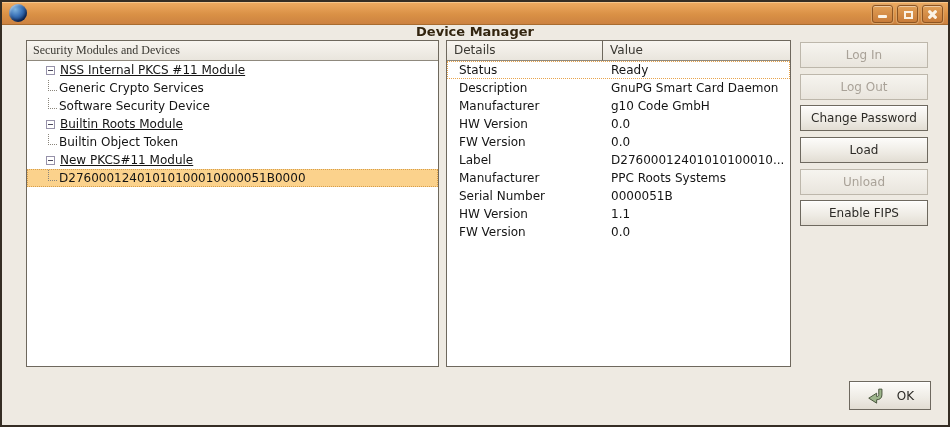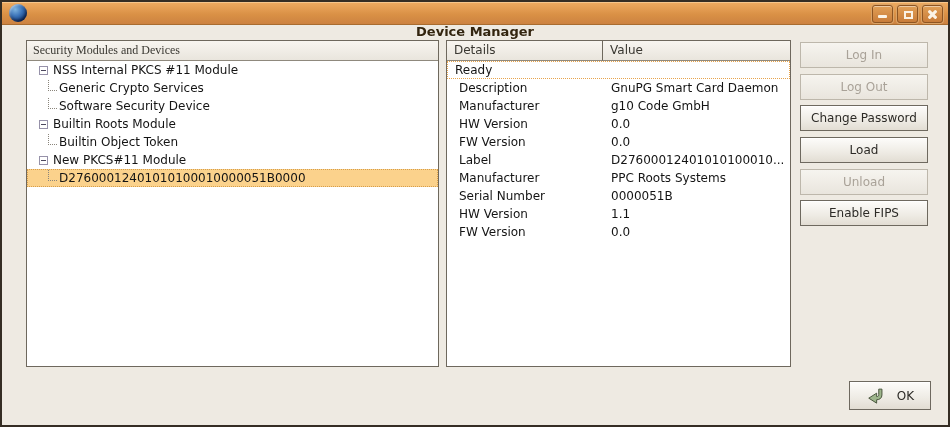--- a/index.html
+++ b/index.html
@@ -38,21 +38,21 @@
                   padding-left:6px; cursor:default;font-family:Liberation Serif, serif; }
   .table-header { display:flex; height:20px;justify-content:space-between; }
   .th { height:20px; line-height:19px; font-size:12px; color:#3a3832; padding-left:7px;
         background:linear-gradient(#f8f5f0,#e9e5dd); border-bottom:1px solid #8f897d; cursor:default; }
   .th-details { width:156px; border-right:1px solid #6e685d; }
   .th-value { flex:1; }
 
   
   .trow { height:18px; line-height:18px; font-size:12px; color:#141414; white-space:nowrap;
           display:flex; align-items:center; cursor:default; }
-  .lvl0 { padding-left:12px; }
+  .lvl0 { padding-left:19px;text-decoration:underline; }
   .lvl1 { padding-left:21px; }
   .expander { display:inline-block; position:relative; width:9px; height:9px;
               border:1px solid #9691a9; background:#fff; margin-right:5px; flex:0 0 auto; }
   .expander::after { content:""; position:absolute; left:1px; right:1px; top:3px; height:1px; background:#4c485e; }
   .tree-conn { display:inline-block; width:9px; height:11px; margin:-6px 2px 0 0;
                border-left:1px dotted #8a857b; border-bottom:1px dotted #8a857b; flex:0 0 auto; }
   .sel { background:#fbd28c; outline:1px dotted #d79e4b; outline-offset:-1px; }
 
   
   .drow { display:flex; height:18px; line-height:18px; font-size:12px; color:#141414; cursor:default; }
@@ -126,20 +126,21 @@
       <span>D27600012401010100010000051B0000</span>
     </div>
   </div>
 
   <div class="panel details-panel">
     <div class="table-header">
       <div class="th th-details">Details</div>
       <div class="th th-value">Value</div>
     </div>
     <div class="drow focused">
+      <span class="dlabel">Status</span>
       <span class="dvalue">Ready</span>
     </div>
     <div class="drow">
       <span class="dlabel">Description</span>
       <span class="dvalue">GnuPG Smart Card Daemon</span>
     </div>
     <div class="drow">
       <span class="dlabel">Manufacturer</span>
       <span class="dvalue">g10 Code GmbH</span>
     </div>

